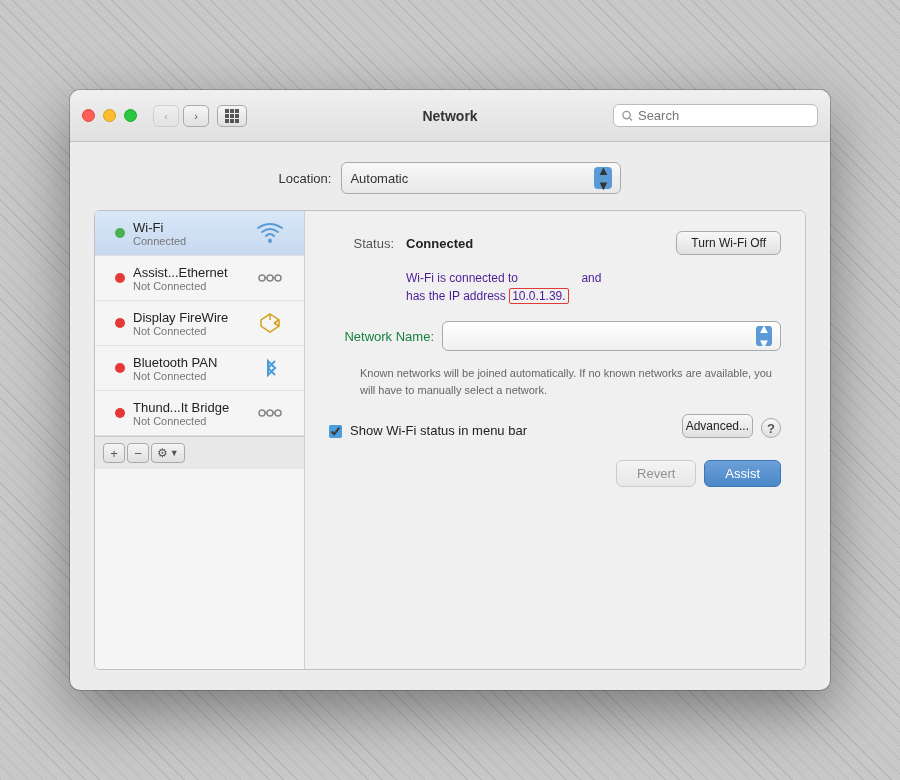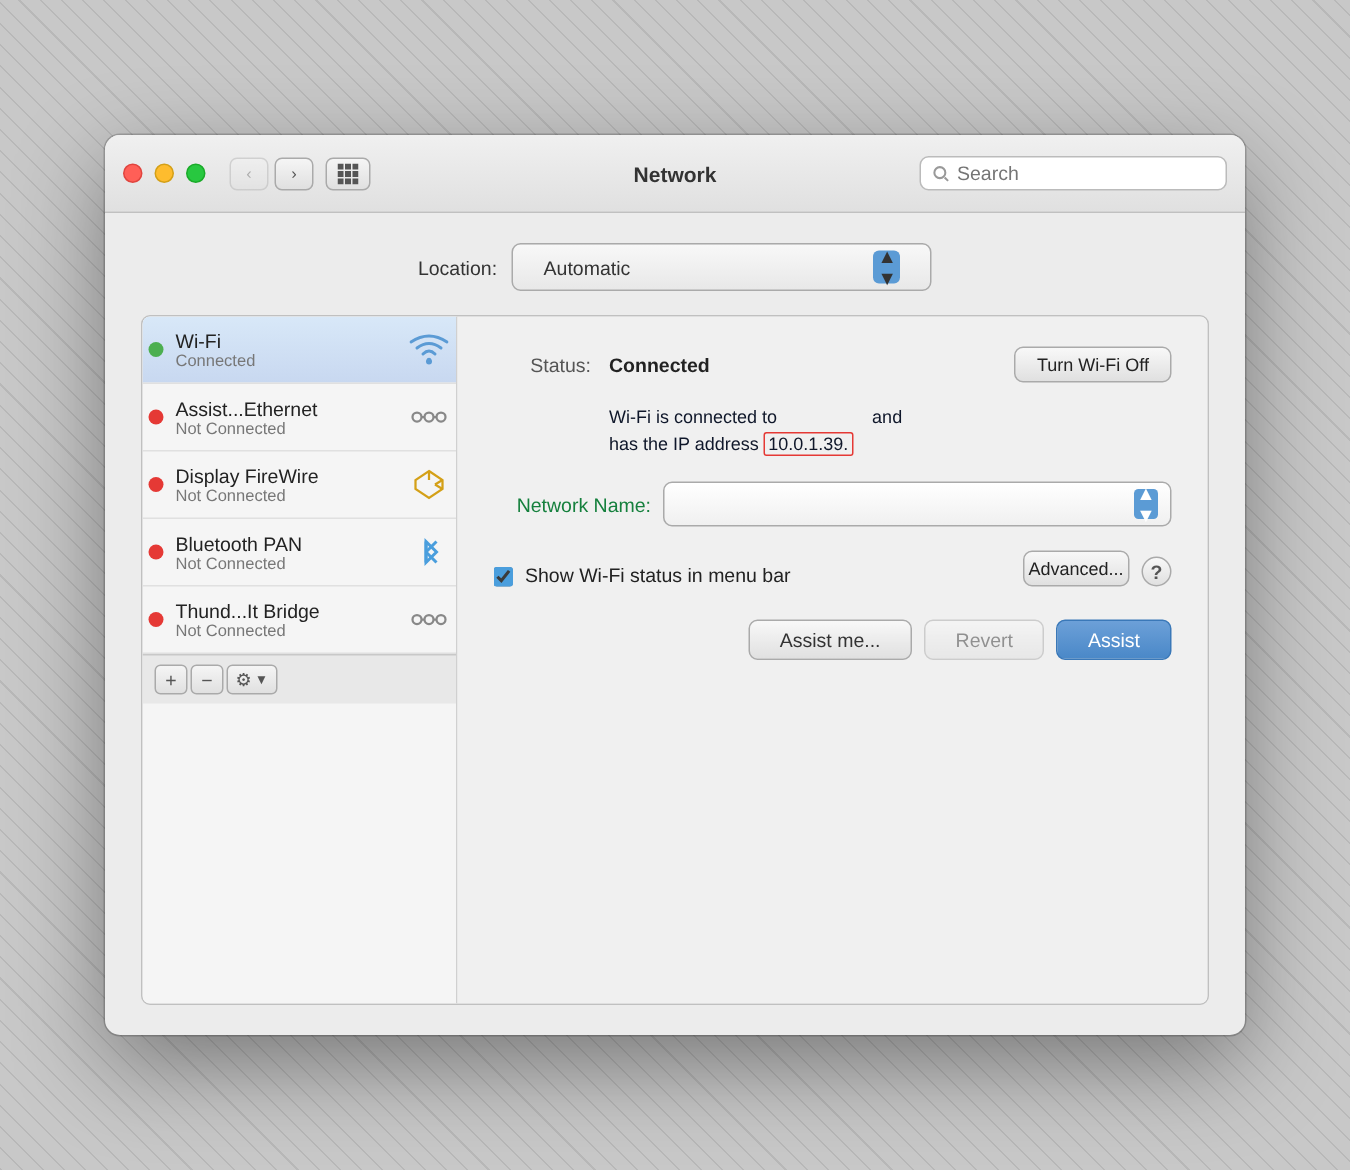--- a/index.html
+++ b/index.html
@@ -139,21 +139,21 @@
       color: #333;
       font-weight: 500;
     }
 
     .location-select {
       display: flex;
       align-items: center;
       background: linear-gradient(to bottom, #f8f8f8, #e8e8e8);
       border: 1px solid #aaa;
       border-radius: 6px;
-      padding: 4px 20px;
+      padding: 4px 8px;
       width: 280px;
       cursor: pointer;
       position: relative;
     }
 
     .location-select span {
       flex: 1;
       font-size: 13px;
       color: #333;
     }
@@ -187,21 +187,21 @@
     .sidebar {
       width: 210px;
       background: #f5f5f5;
       border-right: 1px solid #d0d0d0;
       flex-shrink: 0;
     }
 
     .sidebar-item {
       display: flex;
       align-items: center;
-      padding: 8px 4px;
+      padding: 8px 20px;
       cursor: pointer;
       border-bottom: 1px solid #e0e0e0;
       gap: 8px;
       position: relative;
     }
 
     .sidebar-item.active {
       background: linear-gradient(to bottom, #d8e8f8, #c8d8f0);
     }
 
@@ -307,21 +307,21 @@
       background: linear-gradient(to bottom, #f8f8f8, #e0e0e0);
       border: 1px solid #aaa;
       border-radius: 6px;
       font-size: 12px;
       cursor: pointer;
       color: #222;
     }
 
     .ip-info {
       font-size: 12px;
-      color: #0f172a;
+      color: #4c1d95;
       margin-left: 77px;
       margin-bottom: 16px;
       line-height: 1.5;
     }
 
     .ip-address {
       display: inline;
       border: 1.5px solid #e53935;
       border-radius: 2px;
       padding: 0 2px;
@@ -652,31 +652,31 @@
           <span class="network-name-label">Network Name:</span>
           <div class="network-name-select">
             <span>&nbsp;</span>
             <div class="stepper">
               <span>▲</span>
               <span>▼</span>
             </div>
           </div>
         </div>
 
+        <div class="checkbox-desc">Known networks will be joined automatically. If no known networks are available, you will have to manually select a network.</div>
 
         <div class="bottom-section">
           <div class="show-wifi-row">
             <input type="checkbox" id="show-wifi" checked="" style="">
             <label class="show-wifi-label" for="show-wifi">Show Wi-Fi status in menu bar</label>
             <button class="advanced-btn">Advanced...</button>
             <div class="help-btn">?</div>
           </div>
 
           <div class="action-buttons">
-            <button class="action-btn">Assist me...</button>
             <button class="action-btn" disabled="">Revert</button>
             <button class="action-btn apply">Assist</button>
           </div>
         </div>
       </div>
     </div>
   </div>
 </div>
 
 </body></html>

